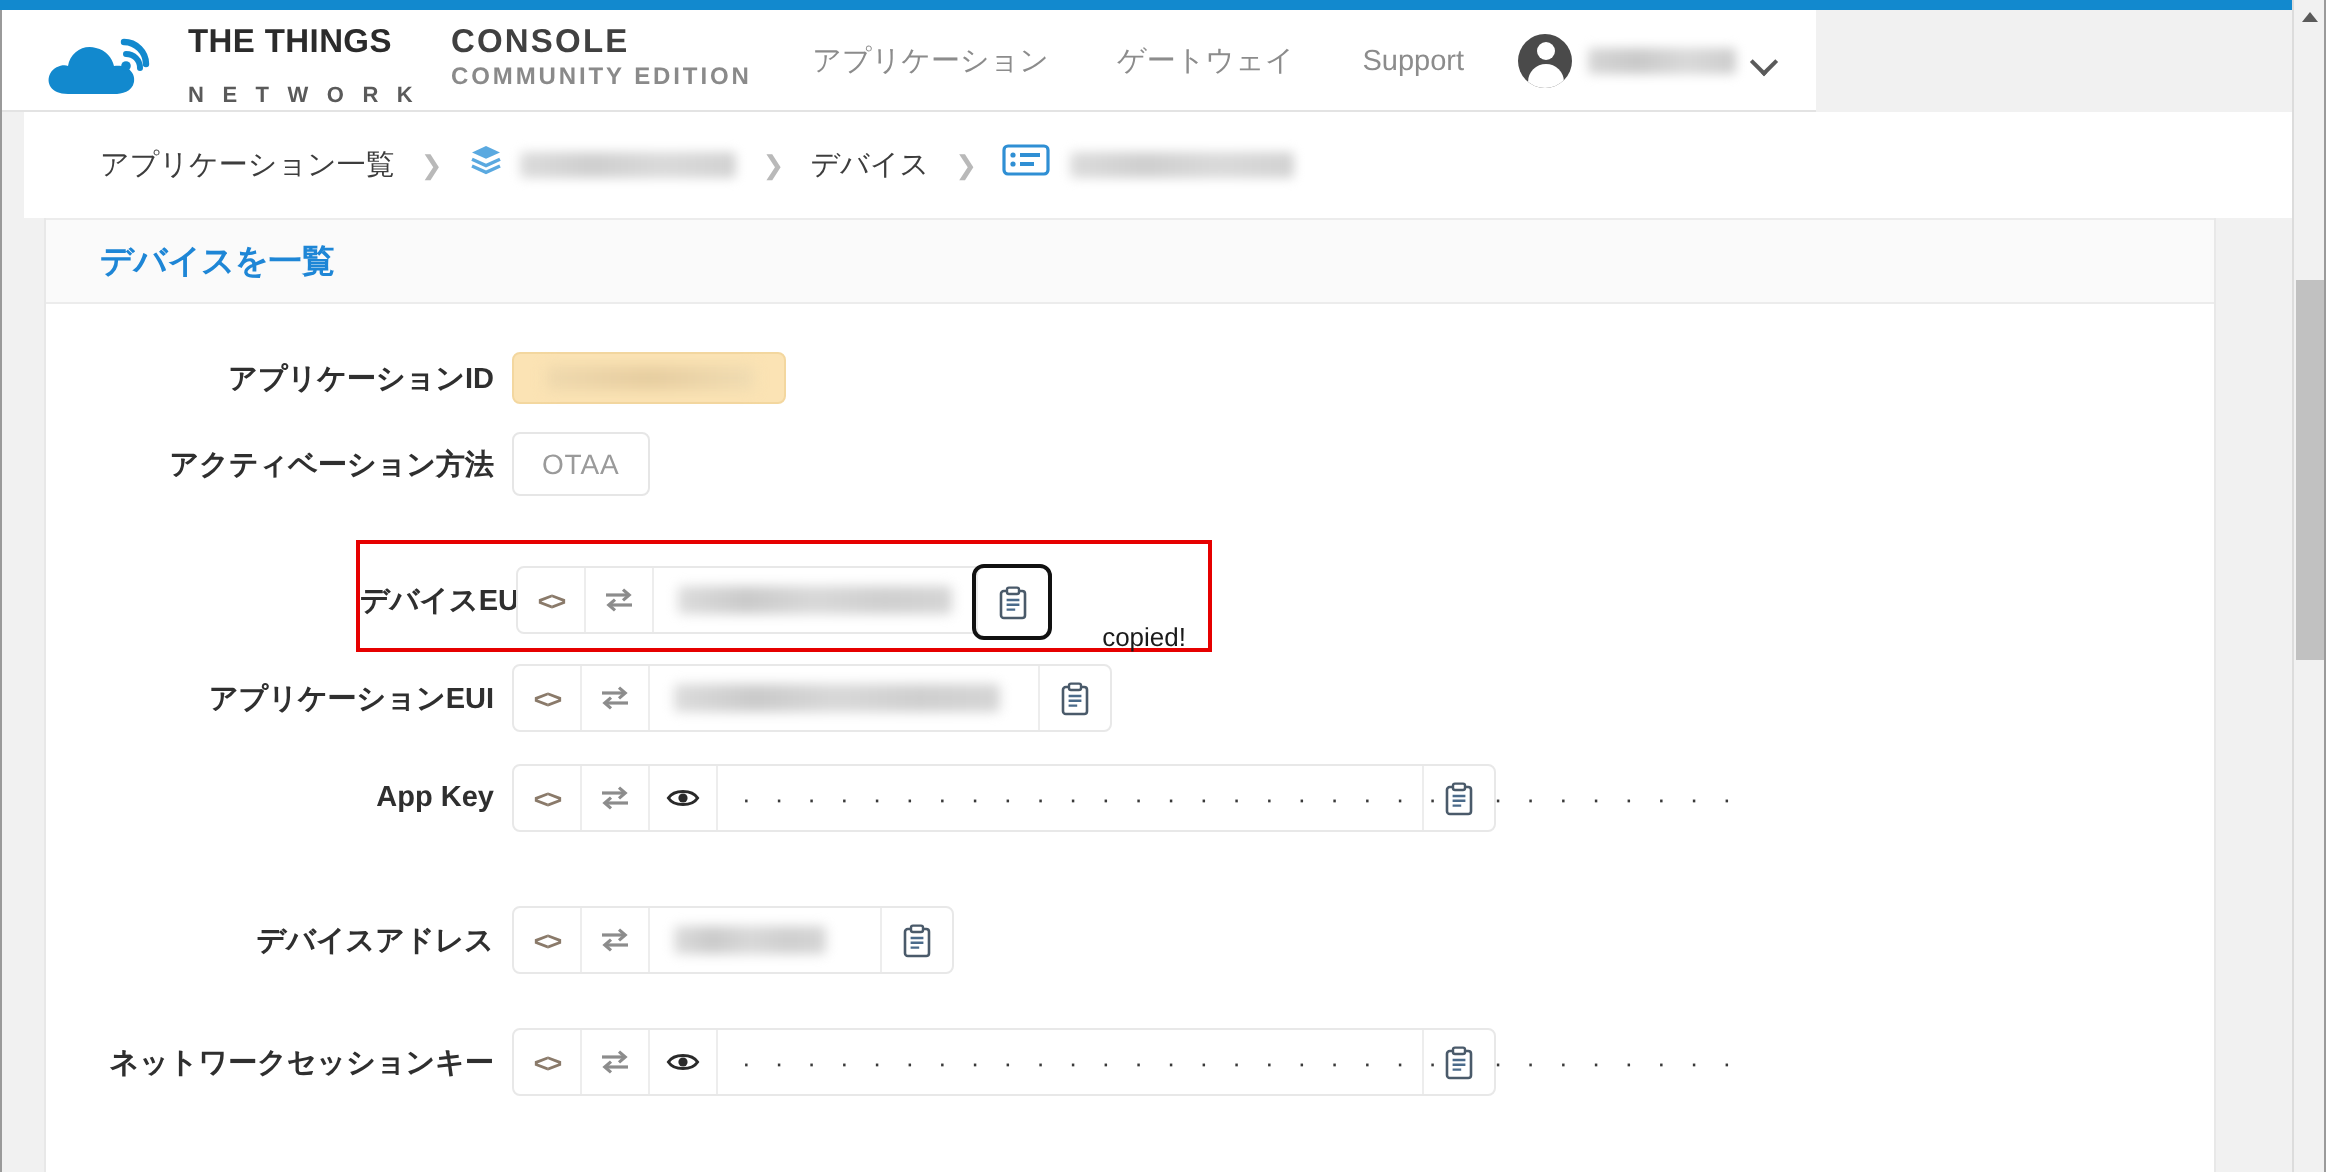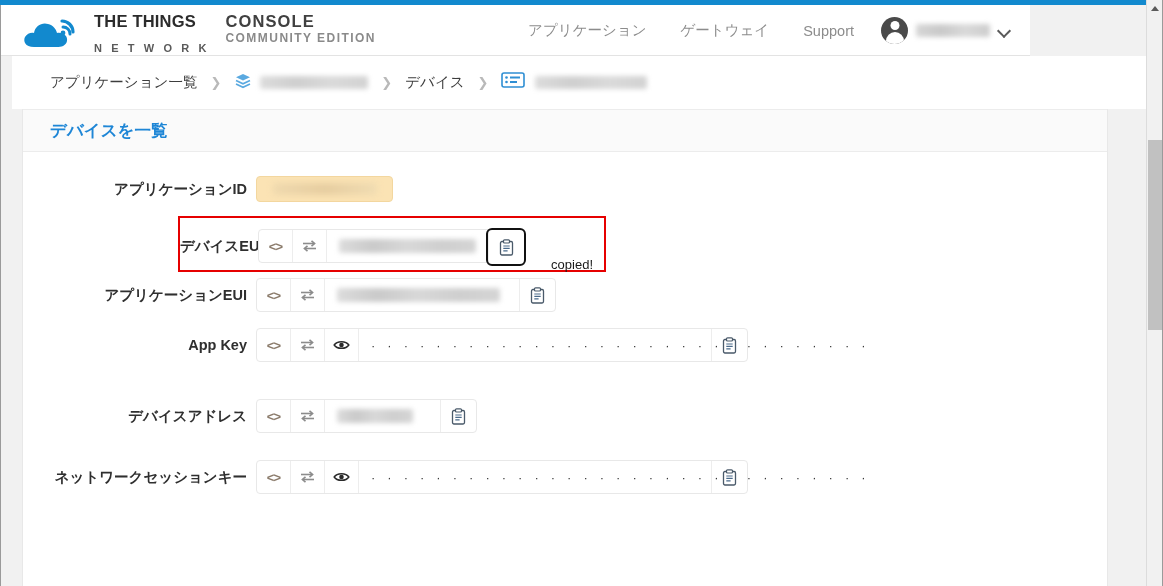--- a/index.html
+++ b/index.html
@@ -20,21 +20,21 @@
   
   .top-strip {
     position: absolute; left: 0; top: 0;
     width: 1146px; height: 5px;
     background: #1289ce;
   }
 
   
   .header {
     position: absolute; left: 0; top: 5px;
-    width: 1030px; height: 51px;
+    width: 908px; height: 51px;
     background: #ffffff;
     border-bottom: 1px solid #e3e3e3;
   }
   .brand {
     position: absolute; left: 22px; top: 8px;
     display: flex; align-items: center; gap: 10px;
   }
   .cloud-logo { width: 62px; height: 34px; position: relative; }
   .brand-text { display: flex; align-items: flex-start; gap: 16px; }
   .tt-name { line-height: 1.05; }
@@ -334,20 +334,24 @@
     <div class="panel-body">
 
       <div class="row pad-sm">
         <div class="lbl">アプリケーションID</div>
         <div class="appid-chip">
           <span class="val-blur"></span>
         </div>
       </div>
 
 
+      <div class="row" style="margin-bottom:22px">
+        <div class="lbl">アクティベーション方法</div>
+        <div class="otaa-box">OTAA</div>
+      </div>
 
       <div class="hl-wrap">
         <div class="row">
           <div class="lbl">デバイスEUI</div>
           <div class="fg" style="width:267px">
             <div class="seg">
               <span class="icon-code">&lt; &gt;</span>
             </div>
             <div class="seg last-ctrl">
               <svg width="17" height="14" viewBox="0 0 17 14">

